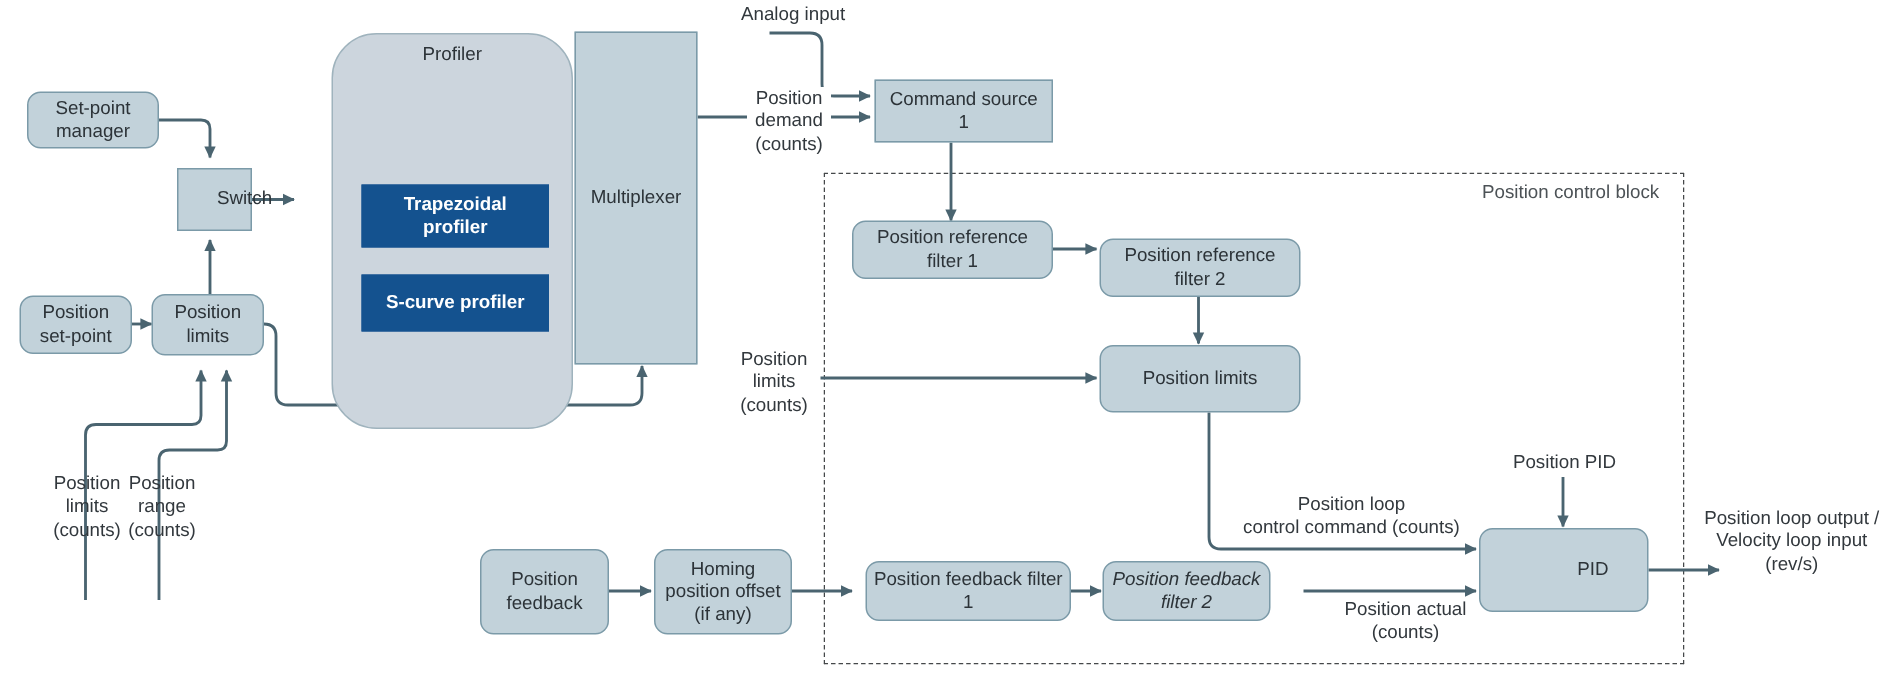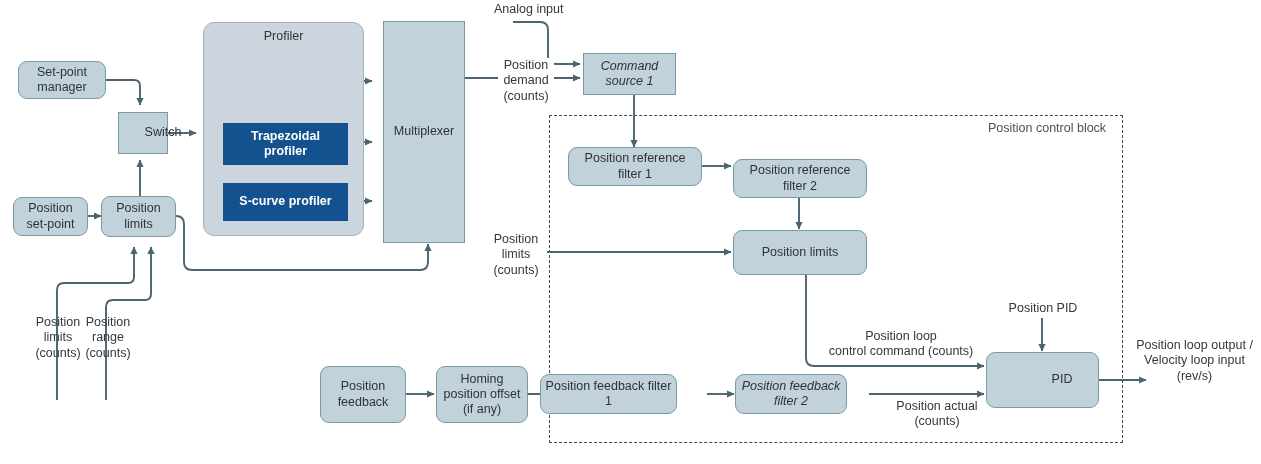--- a/index.html
+++ b/index.html
@@ -111,48 +111,48 @@
 manager</div>
 
   <div class="node sharp" style="left:118px;top:112px;width:47px;height:42px;padding-left:44px;">Switch</div>
 
   <div class="node" style="left:13px;top:197px;width:75px;height:39px;">Position
 set-point</div>
 
   <div class="node" style="left:101px;top:196px;width:75px;height:41px;">Position
 limits</div>
 
-  <div class="node container" style="left:203px;top:22px;width:161px;height:214px;">
+  <div class="node container" style="left:221px;top:22px;width:161px;height:264px;border-radius:30px;">
     <div class="container-title">Profiler</div>
     <div class="node blue" style="left:19px;top:160px;width:125px;height:38px;">S-curve profiler</div>
     <div class="node blue" style="left:19px;top:100px;width:125px;height:42px;">Trapezoidal
 profiler</div>
   </div>
 
   <div class="node sharp" style="left:383px;top:21px;width:82px;height:222px;">Multiplexer</div>
 
-  <div class="node sharp" style="left:583px;top:53px;width:93px;height:42px;font-style:italic;">Command
+  <div class="node sharp" style="left:583px;top:53px;width:119px;height:42px;">Command
 source 1</div>
 
   <div class="node" style="left:568px;top:147px;width:134px;height:39px;">Position
 reference filter 1</div>
 
   <div class="node" style="left:733px;top:147px;width:134px;height:39px;margin-top:12px;">Position
 reference filter 2</div>
 
   <div class="node" style="left:733px;top:230px;width:134px;height:45px;">Position limits</div>
 
   <div class="node" style="left:320px;top:366px;width:86px;height:57px;">Position
 feedback</div>
 
   <div class="node" style="left:436px;top:366px;width:92px;height:57px;">Homing
 position offset
 (if any)</div>
 
-  <div class="node" style="left:540px;top:374px;width:137px;height:40px;">Position
+  <div class="node" style="left:577px;top:374px;width:137px;height:40px;">Position
 feedback filter 1</div>
 
   <div class="node" style="left:735px;top:374px;width:112px;height:40px;font-style:italic;">Position
 feedback filter 2</div>
 
   <div class="node" style="left:986px;top:352px;width:113px;height:56px;padding-left:43px;">PID</div>
 
   <div class="lbl left" style="left:494px;top:2px;width:120px;text-align:left;">Analog input</div>
 
   <div class="lbl boxed-bg" style="left:498px;top:58px;width:52px;">Position

